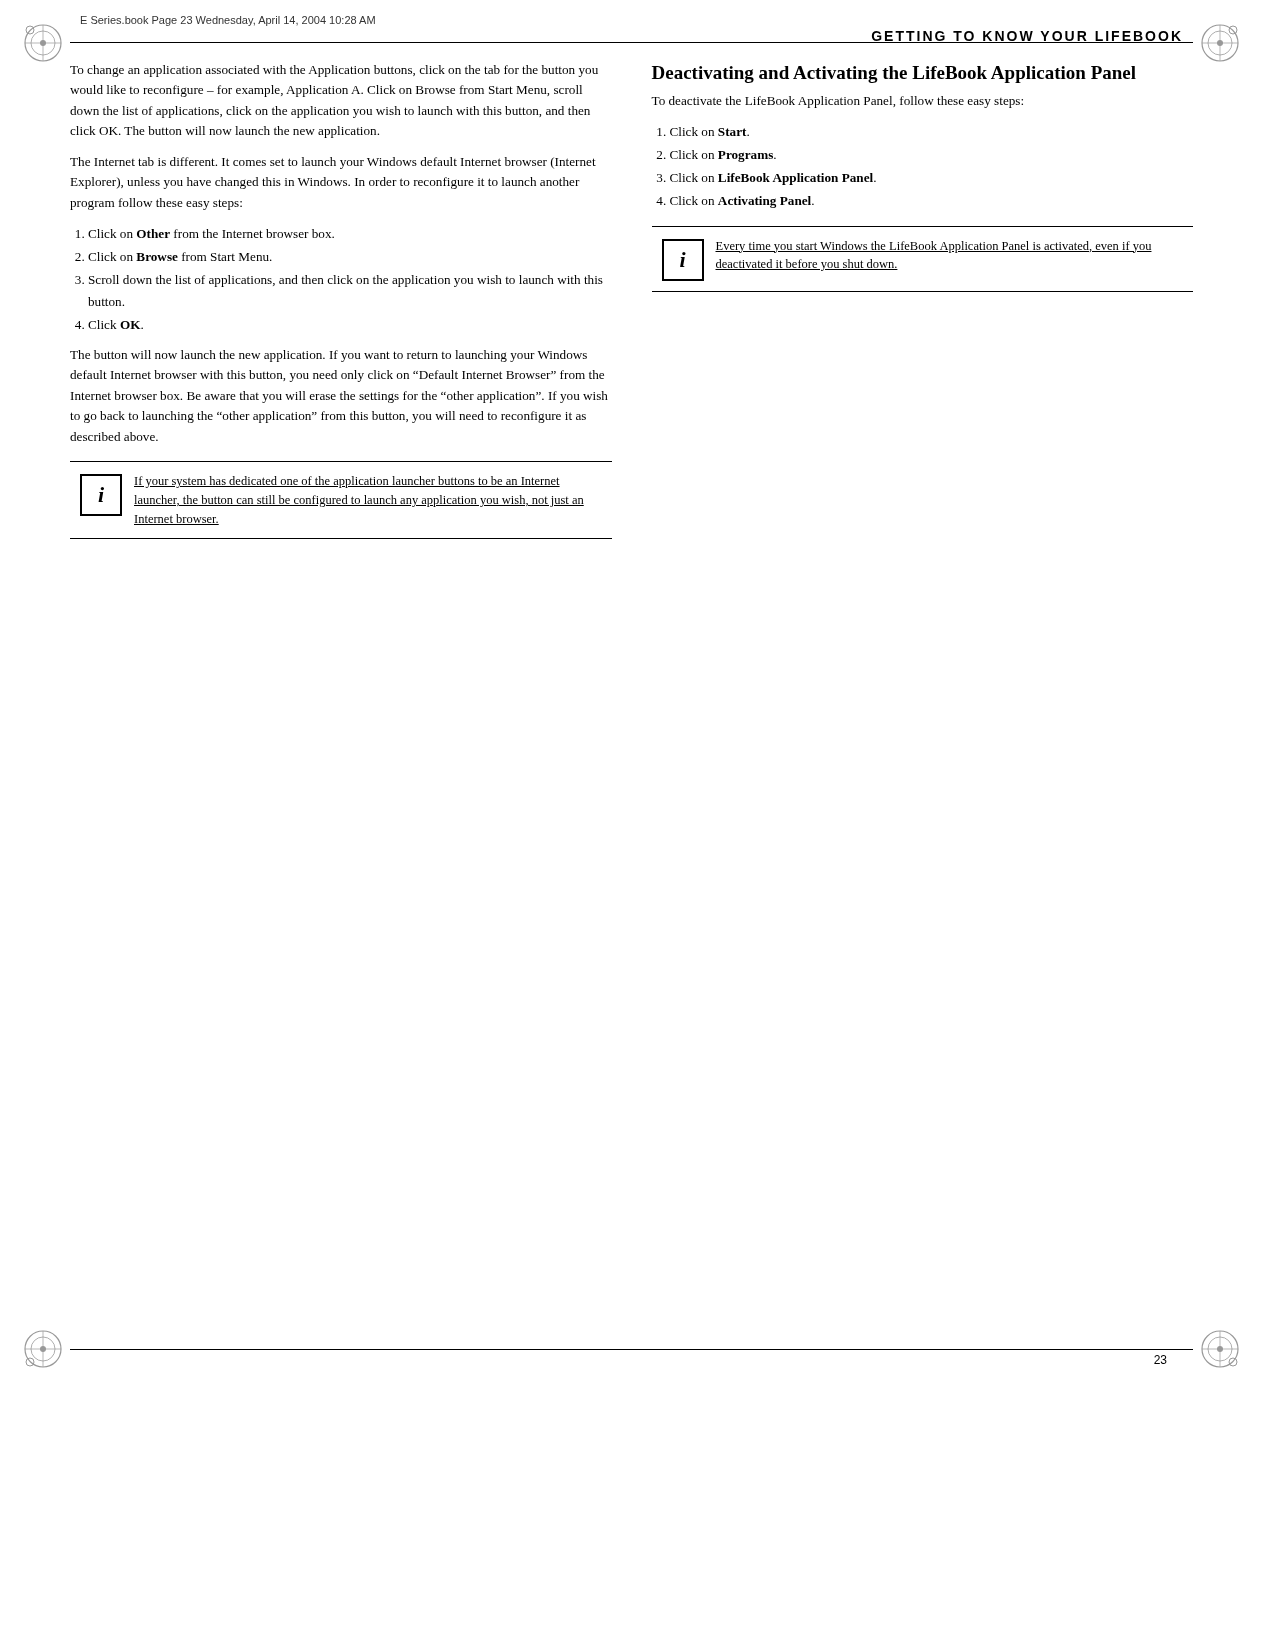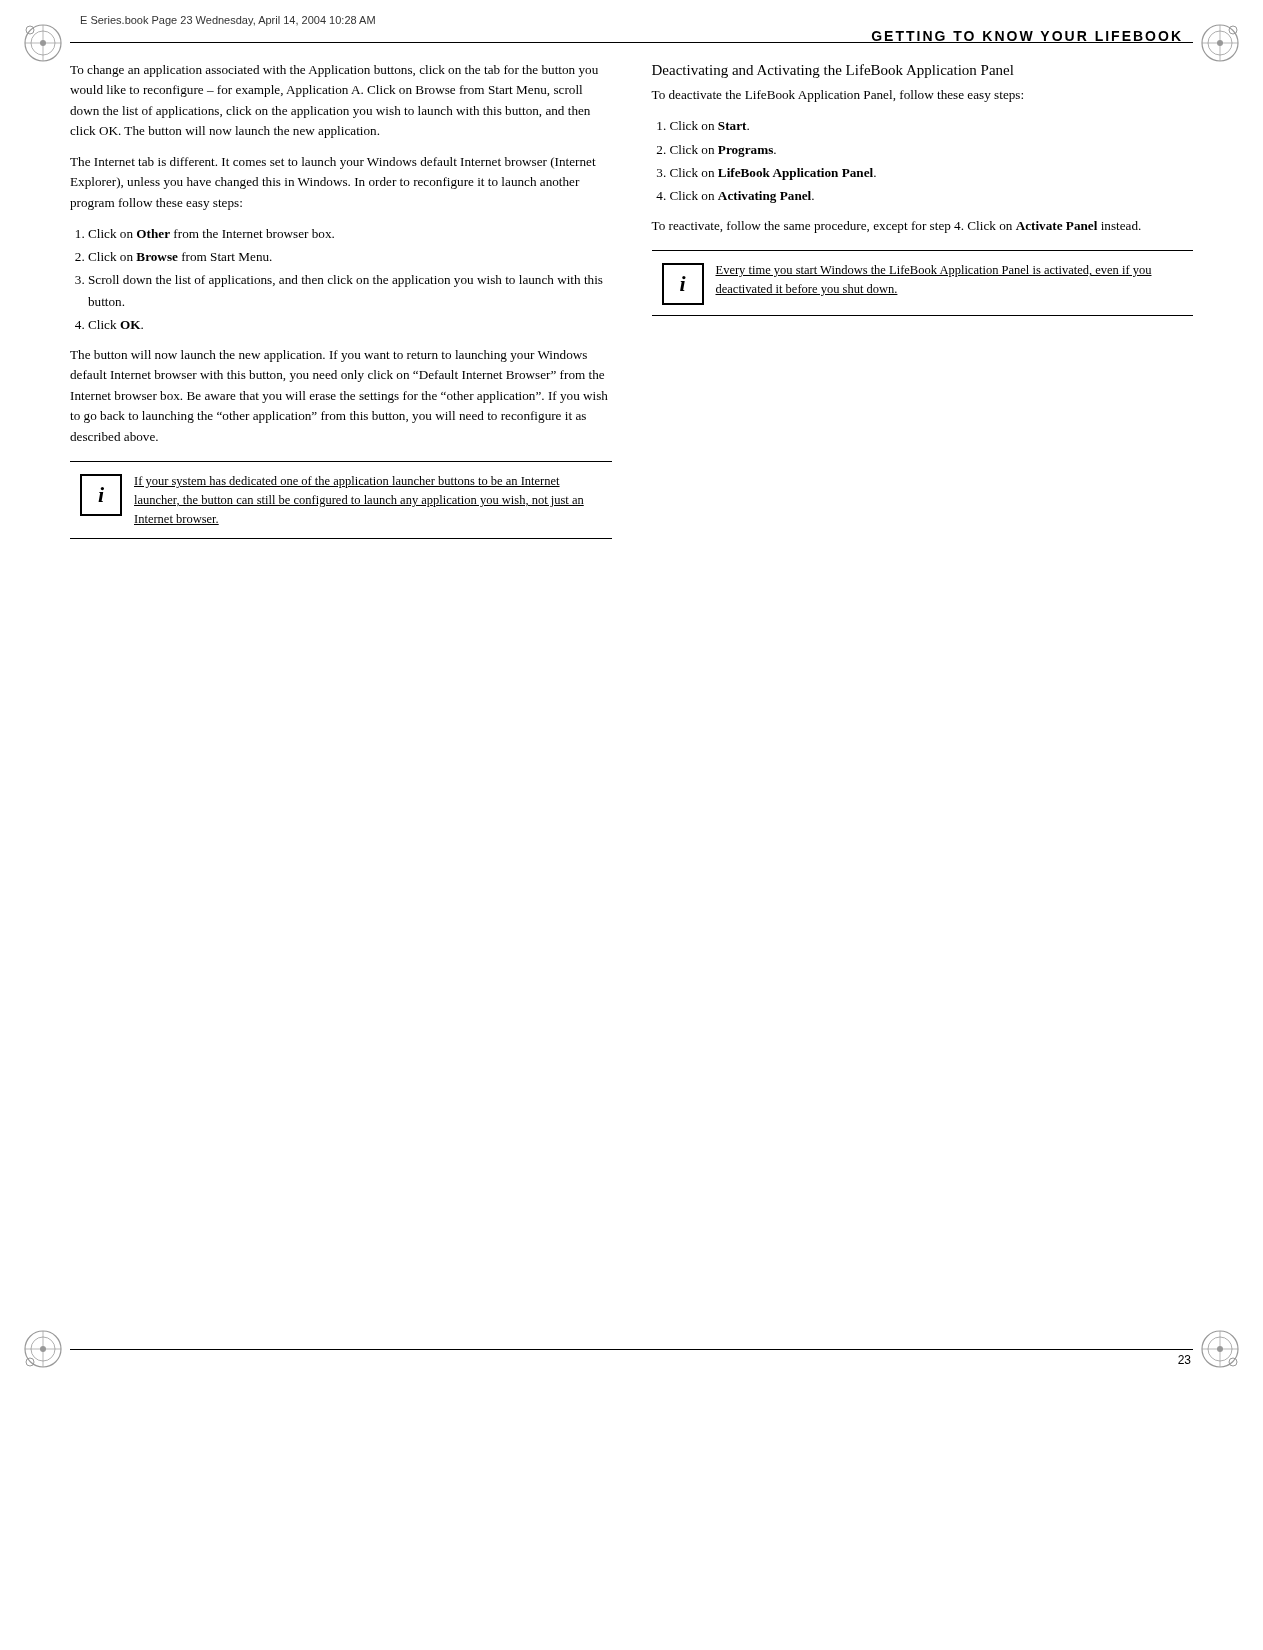--- a/index.html
+++ b/index.html
@@ -144,31 +144,31 @@
 
     .info-text {
       font-size: 12.5px;
       line-height: 1.5;
       flex: 1;
       text-decoration: underline;
     }
 
     
     .section-heading {
-      font-size: 15px;
-      font-weight: normal;
+      font-size: 19px;
+      font-weight: bold;
       margin-bottom: 4px;
       line-height: 1.4;
     }
 
     
     .page-number {
       position: absolute;
       bottom: 25px;
-      right: 72px;
+      right: 96px;
       font-family: Arial, sans-serif;
       font-size: 12px;
       color: #000;
     }
 
     
     .bottom-line {
       position: absolute;
       bottom: 42px;
       left: 70px;
@@ -277,21 +277,20 @@
 
       <p class="body-text">To deactivate the LifeBook Application Panel, follow these easy steps:</p>
 
       <ol class="indent-list">
         <li>Click on <strong>Start</strong>.</li>
         <li>Click on <strong>Programs</strong>.</li>
         <li>Click on <strong>LifeBook Application Panel</strong>.</li>
         <li>Click on <strong>Activating Panel</strong>.</li>
       </ol>
 
-      <p class="reactivate-text">To reactivate, follow the same procedure, except for step 4. Click on <strong>Activate Panel</strong> instead.</p>
 
       <div class="info-box">
         <div class="info-icon">
           <span>i</span>
         </div>
         <div class="info-text">Every time you start Windows the LifeBook Application Panel is activated, even if you deactivated it before you shut down.</div>
       </div>
 
     </div>
 

